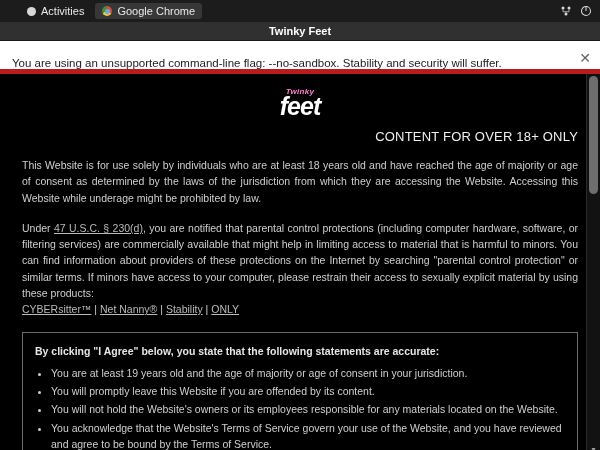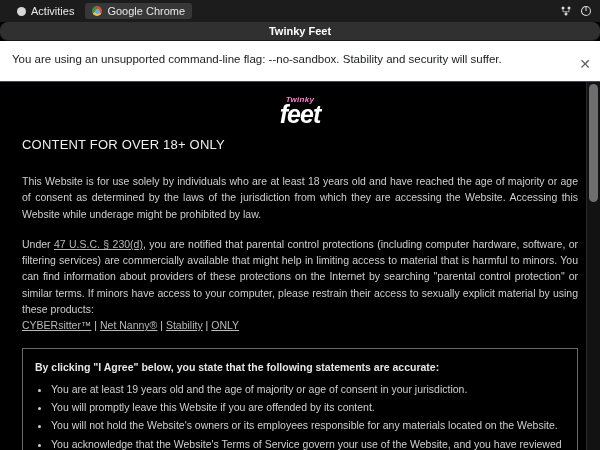--- a/index.html
+++ b/index.html
@@ -19,21 +19,21 @@
     color: #e8e8e8;
     display: flex;
     align-items: center;
     font-size: 11px;
     position: relative;
   }
   .topbar-left {
     display: flex;
     align-items: center;
     gap: 4px;
-    padding-left: 10px;
+    padding-left: 20px;
   }
   .topbar-item {
     display: flex;
     align-items: center;
     gap: 5px;
     padding: 2px 7px;
     border-radius: 3px;
     color: #e8e8e8;
   }
   .topbar-item.active { background: rgba(255,255,255,0.12); }
@@ -79,33 +79,32 @@
     height: 18px;
     background: #303030;
     color: #ffffff;
     display: flex;
     align-items: center;
     justify-content: center;
     font-size: 11px;
     font-weight: bold;
     position: relative;
     border-bottom: 1px solid #1a1a1a;
-    border-radius: 8px;
   }
 
   
   .infobar {
     height: 28px;
     background: #ffffff;
     color: #202124;
     display: flex;
-    align-items: flex-start;
+    align-items: flex-end;
     font-size: 11.5px;
-    padding: 12px 4px 0 12px;
-    border-bottom: 1px solid #b91c1c;
+    padding: 0 4px 0 12px;
+    border-bottom: 5px solid #b91c1c;
   }
   .infobar-text { flex: 1; }
   .infobar-close {
     width: 22px; height: 22px;
     display: flex; align-items: center; justify-content: center;
     color: #5f6368;
     font-size: 14px;
     border-radius: 50%;
   }
 
@@ -144,25 +143,25 @@
   .logo .feet {
     color: #ffffff;
     font-size: 25px;
     font-weight: bold;
     font-style: italic;
     letter-spacing: -1px;
     display: block;
   }
 
   .headline {
-    text-align: left;
+    text-align: right;
     font-size: 13px;
     color: #efefef;
     letter-spacing: .2px;
-    margin: 6px 0 18px 0;
+    margin: 6px 0 10px 0;
   }
 
   .para {
     margin: 0 0 14px 0;
     text-align: justify;
     color: #cfcfcf;
   }
   .para a, .link {
     color: #b9b9b9;
     text-decoration: underline;

